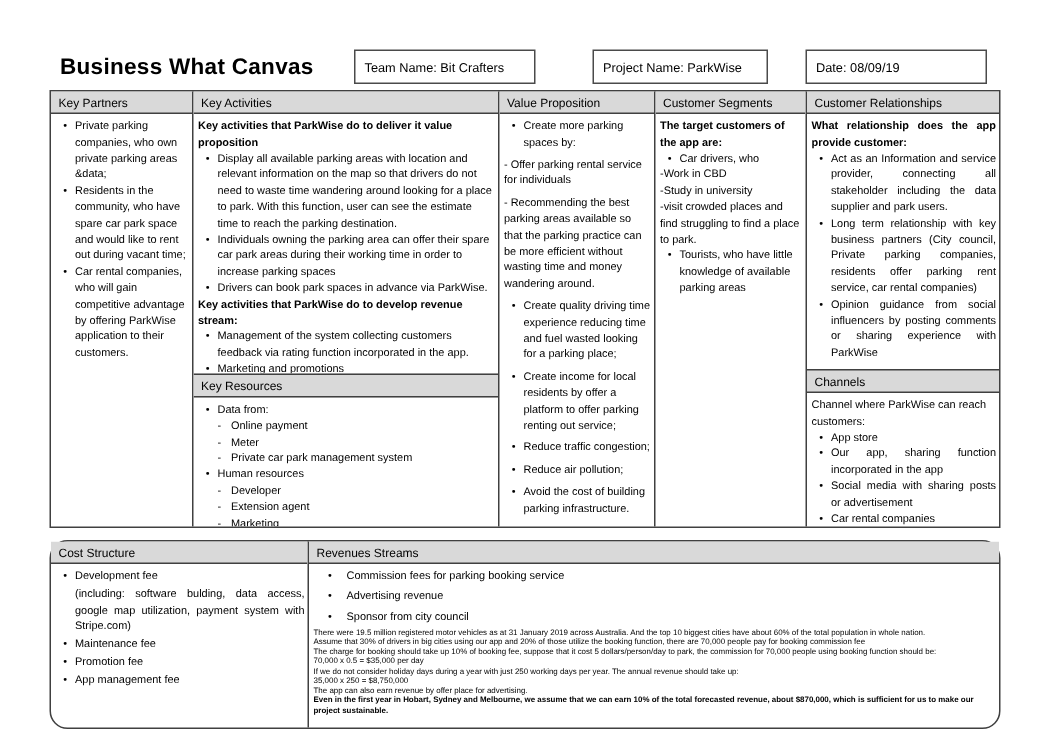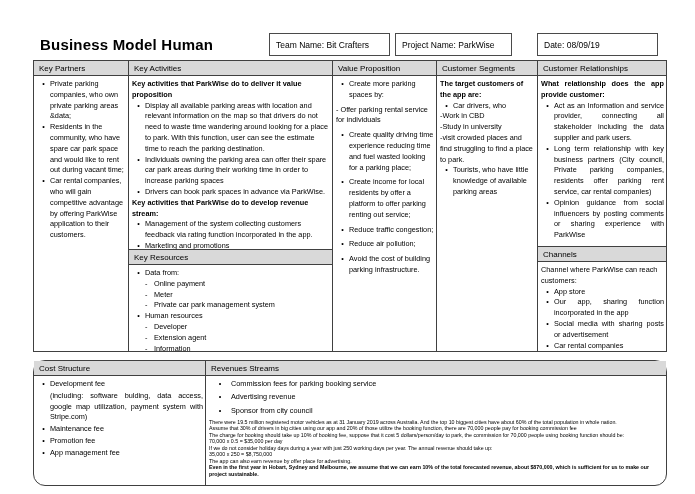--- a/index.html
+++ b/index.html
@@ -6,21 +6,21 @@
   html,body { background:#ffffff; }
   .page {
     position: relative; width: 695px; height: 494px;
     background: #fff; color: #000;
     font-family: "Liberation Sans", sans-serif;
     overflow: hidden;
   }
   .doc-title { position:absolute; left:40px; top:36px; font-size:15px; font-weight:700; letter-spacing:.2px; }
   .hbox { position:absolute; top:33px; height:23px; border:1px solid #4a4a4a; background:#fff;
           font-size:8.5px; padding:6px 5px 0 6px; white-space:nowrap; overflow:hidden; }
-  .hbox.team { left:269px; width:121px; }
+  .hbox.team { left:236px; width:121px; }
   .hbox.project { left:395px; width:117px; }
   .hbox.date { left:537px; width:121px; }
 
   .grid { position:absolute; left:33px; width:634px; border:1px solid #404040; display:flex; background:#fff; }
   .grid.top { top:60px; height:292px; }
   .grid.bottom { top:360px; height:126px;border-radius:12px; }
 
   .col { display:flex; flex-direction:column; border-right:1px solid #404040; overflow:hidden; }
   .col:last-child { border-right:none; }
   .col.partners { flex:0 0 95px; }
@@ -56,21 +56,21 @@
   .rev-list .li { margin-bottom:2.5px; }
   .rev-list .li.b::before { flex:0 0 22px; }
   .notes { font-size:5.3px; line-height:1.22; padding-right:3px; }
   .notes .note { display:block; }
 </style>
 </head>
 <body>
 
 <div class="page">
 
-  <div class="doc-title">Business Model Human</div>
+  <div class="doc-title">Business What Canvas</div>
 
   <div class="hbox team">
     <span>Team Name:</span>
     <span>Bit Crafters</span>
   </div>
   <div class="hbox project">
     <span>Project Name:</span>
     <span>ParkWise</span>
   </div>
   <div class="hbox date">
@@ -133,32 +133,33 @@
         <div class="li b">
             <span class="t">Human resources</span>
           </div>
         <div class="li d">
             <span class="t">Developer</span>
           </div>
         <div class="li d">
             <span class="t">Extension agent</span>
           </div>
         <div class="li d">
-            <span class="t">Information</span>
+            <span class="t">Marketing</span>
           </div>
       </div>
     </div>
 
     <div class="col valueprop">
       <div class="sec-h">Value Proposition</div>
       <div class="content">
         <div class="li b">
             <span class="t">Create more parking spaces by:</span>
           </div>
         <div class="li p">- Offer parking rental service for individuals</div>
+        <div class="li p">- Recommending the best parking areas available so that the parking practice can be more efficient without wasting time and money wandering around.</div>
         <div class="li b">
             <span class="t">Create quality driving time experience reducing time and fuel wasted looking for a parking place;</span>
           </div>
         <div class="li b">
             <span class="t">Create income for local residents by offer a platform to offer parking renting out service;</span>
           </div>
         <div class="li b">
             <span class="t">Reduce traffic congestion;</span>
           </div>
         <div class="li b">

